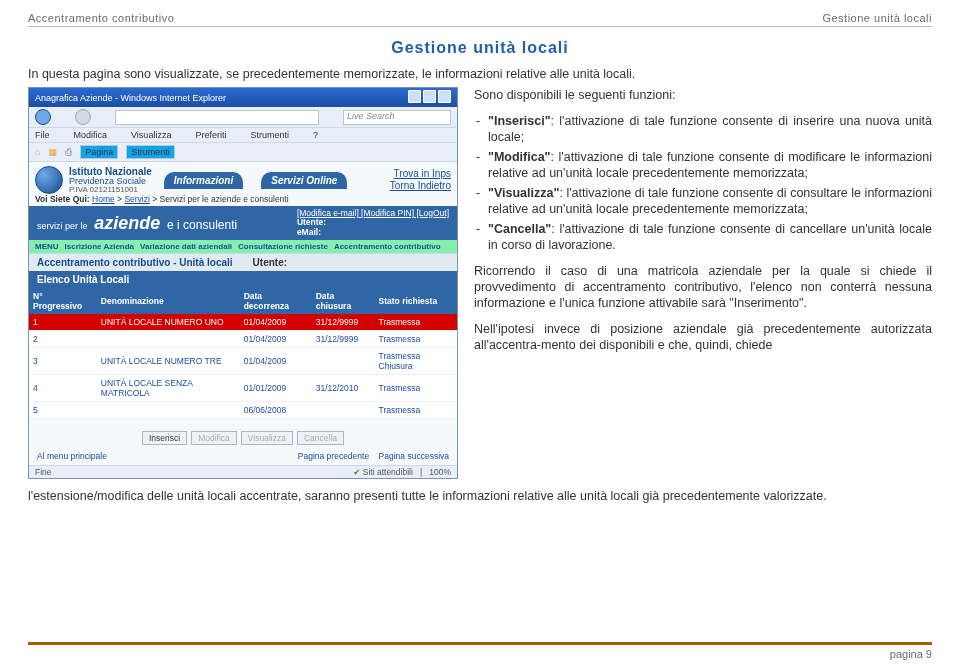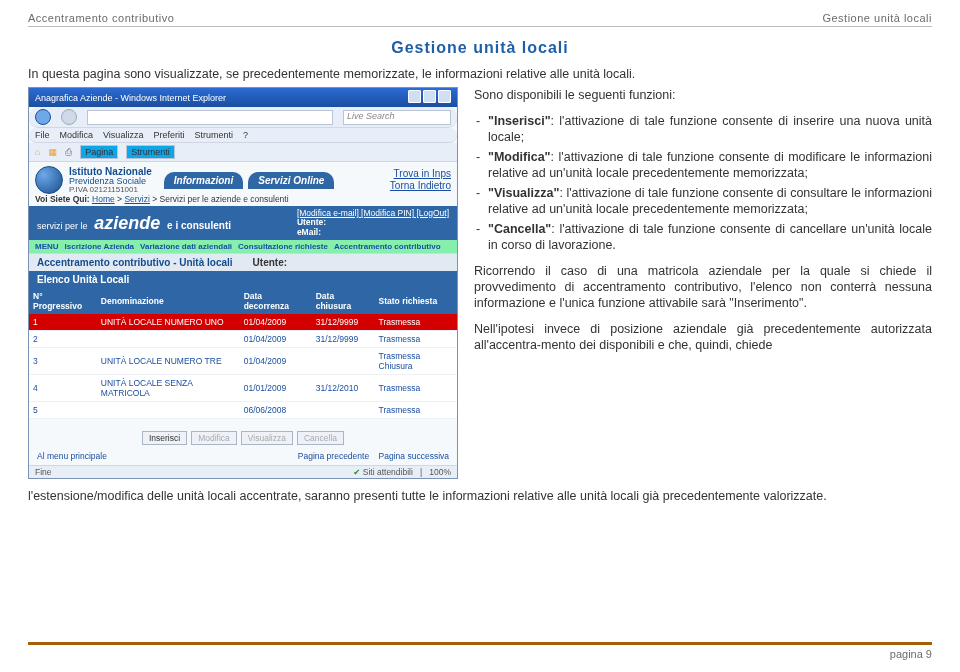--- a/index.html
+++ b/index.html
@@ -77,24 +77,23 @@
     background: #cfe0f6;
     border: 1px solid #fff;
     margin-left: 2px;
     border-radius: 1px;
   }
   .menubar, .toolbar {
     background: #e8eef7;
     border-bottom: 1px solid #cfd7e4;
     padding: 2px 6px;
     display: flex;
-    gap: 10px;
+    gap: 24px;
     align-items: center;
     font-size: 9px;
-    border-radius: 9px;
   }
   .toolbar .addrbox {
     flex: 1;
     background: #fff;
     border: 1px solid #b8c5d9;
     height: 13px;
   }
   .toolbar .searchbox {
     width: 100px;
     background: #fff;
@@ -134,21 +133,21 @@
     flex: none;
   }
   .brand-name {
     line-height: 1.0;
   }
   .brand-name .l1 { font-weight: bold; font-size: 10px; color:#154c8c; }
   .brand-name .l2 { font-size: 9px; color:#154c8c; }
   .brand-name .l3 { font-size: 8px; color:#555; }
   .brand-tabs {
     display: flex;
-    gap: 3px;
+    gap: 16px;
     margin-left: 6px;
   }
   .brand-tab {
     background: #2f66a5;
     color: #fff;
     font-style: italic;
     font-weight: bold;
     font-size: 10px;
     padding: 3px 10px;
     border-top-left-radius: 10px;
@@ -176,21 +175,21 @@
     padding: 3px 8px;
     font-size: 10px;
   }
   .blue-strip .sp-label { font-size:9px; }
   .blue-strip .az {
     font-style: italic;
     font-weight: bold;
     font-size: 18px;
     margin: 0 4px;
   }
-  .blue-strip .cons { font-size: 10px; font-weight:bold; }
+  .blue-strip .cons { font-size: 12px; font-weight:normal; }
   .blue-strip .right-box {
     margin-left: auto;
     font-size: 8.5px;
     line-height: 1.1;
   }
   .blue-strip .right-box a { color:#fff; text-decoration:underline; }
   .blue-strip .right-box .lbl { font-weight:bold; }
   .menu-row {
     background: #86efac;
     border-bottom: 1px solid #cfd7e4;

